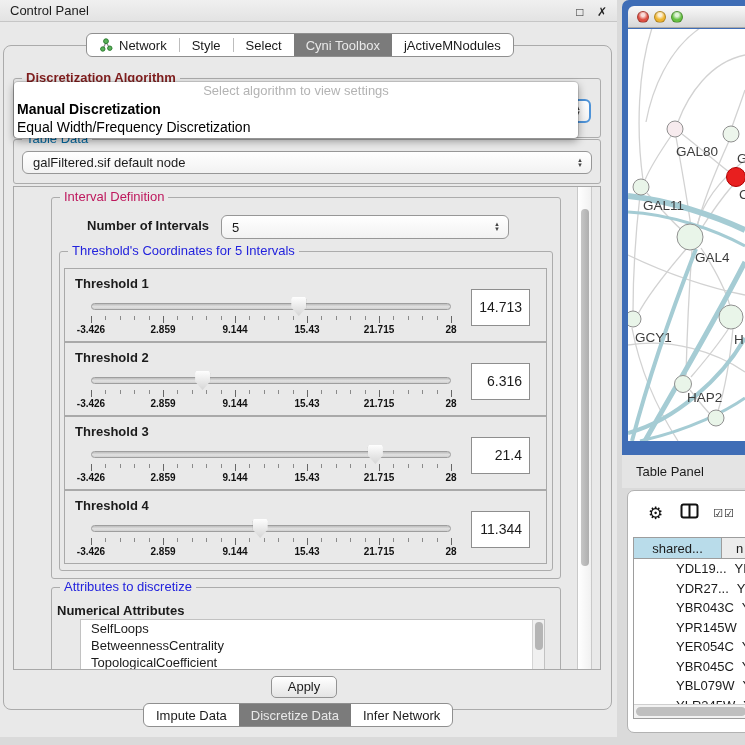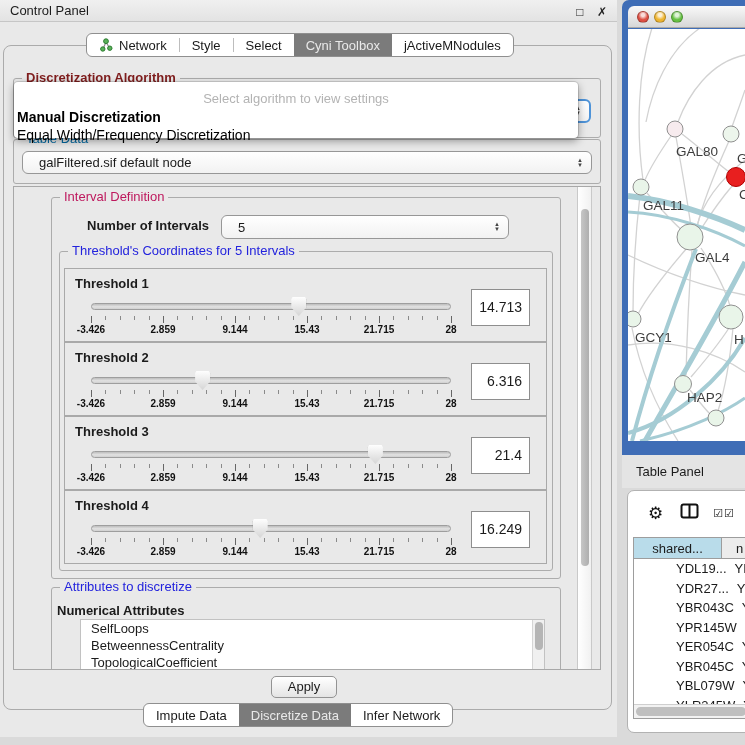--- a/index.html
+++ b/index.html
@@ -28,28 +28,28 @@
   .tab svg{margin-right:6px;}
   
   .group{position:absolute;border:1px solid #acacac;border-radius:3px;box-sizing:border-box;}
   .gtitle{position:absolute;top:-9px;left:8px;background:#e9e9e9;padding:0 4px;font-size:13px;white-space:nowrap;}
   .gtitle.green{color:#be185d;}
   .gtitle.blue{color:#2323dd;}
   .gtitle.dark{color:#7f1d1d;font-weight:bold;}
   
   .combo{position:absolute;background:linear-gradient(#ffffff,#f2f2f2);
     border:1px solid #979797;border-radius:6px;box-sizing:border-box;
-    font-size:13px;display:flex;align-items:center;padding:0 24px 0 16px;}
+    font-size:13px;display:flex;align-items:center;padding:0 24px 0 10px;}
   .combo .arrows{position:absolute;right:8px;top:50%;transform:translateY(-50%);
     display:flex;flex-direction:column;align-items:center;line-height:5px;font-size:6px;color:#444;}
   .combo.focusring{border:2px solid #4e93d8;}
   
   #algo-popup{position:absolute;left:14px;top:82px;width:564px;height:56px;background:#fff;
     border-radius:4px;box-shadow:0 3px 9px rgba(0,0,0,.38),0 0 0 1px rgba(0,0,0,.12);z-index:40;
-    box-sizing:border-box;padding-top:9px;}
+    box-sizing:border-box;padding-top:1px;}
   #algo-popup .hint{text-align:center;color:#b3b3b3;font-size:13px;height:17px;}
   #algo-popup .opt{font-size:14px;padding-left:3px;height:18px;line-height:18px;color:#000;}
   #algo-popup .opt.bold{font-weight:bold;}
   
   #scrollpane{position:absolute;left:13px;top:186px;width:588px;height:484px;
     border:1px solid #a8a8a8;overflow:hidden;background:#e9e9e9;box-sizing:border-box;}
   .vscroll{position:absolute;background:linear-gradient(90deg,#ffffff,#f1f1f1);
     border-left:1px solid #c9c9c9;border-right:1px solid #c9c9c9;box-sizing:border-box;}
   .vthumb{position:absolute;background:linear-gradient(90deg,#c6c6c6,#aeaeae);border-radius:5px;}
   
@@ -333,21 +333,21 @@
           <div class="tick minor" style="left: 357.2px;"></div>
           <div class="tick minor" style="left: 371.6px;"></div>
           <div class="tick major" style="left: 386px;"></div>
           <div class="tlabel" style="left: 26px;">-3.426</div>
           <div class="tlabel" style="left: 98px;">2.859</div>
           <div class="tlabel" style="left: 170px;">9.144</div>
           <div class="tlabel" style="left: 242px;">15.43</div>
           <div class="tlabel" style="left: 314px;">21.715</div>
           <div class="tlabel" style="left: 386px;">28</div>
           <div class="thumb" style="left: 187.697px;"></div>
-          <div class="tvalue">16.249</div>
+          <div class="tvalue">11.344</div>
         </div>
       </div>
 
     <div class="group" style="left:37px;top:400px;width:510px;height:150px;">
       <span class="gtitle blue">Attributes to discretize</span>
     </div>
     <div class="abs" style="left:43px;top:416px;font-weight:bold;font-size:13px;">Numerical Attributes</div>
 
     <div id="attr-list" style="top:432px;">
       <div id="attr-items">

